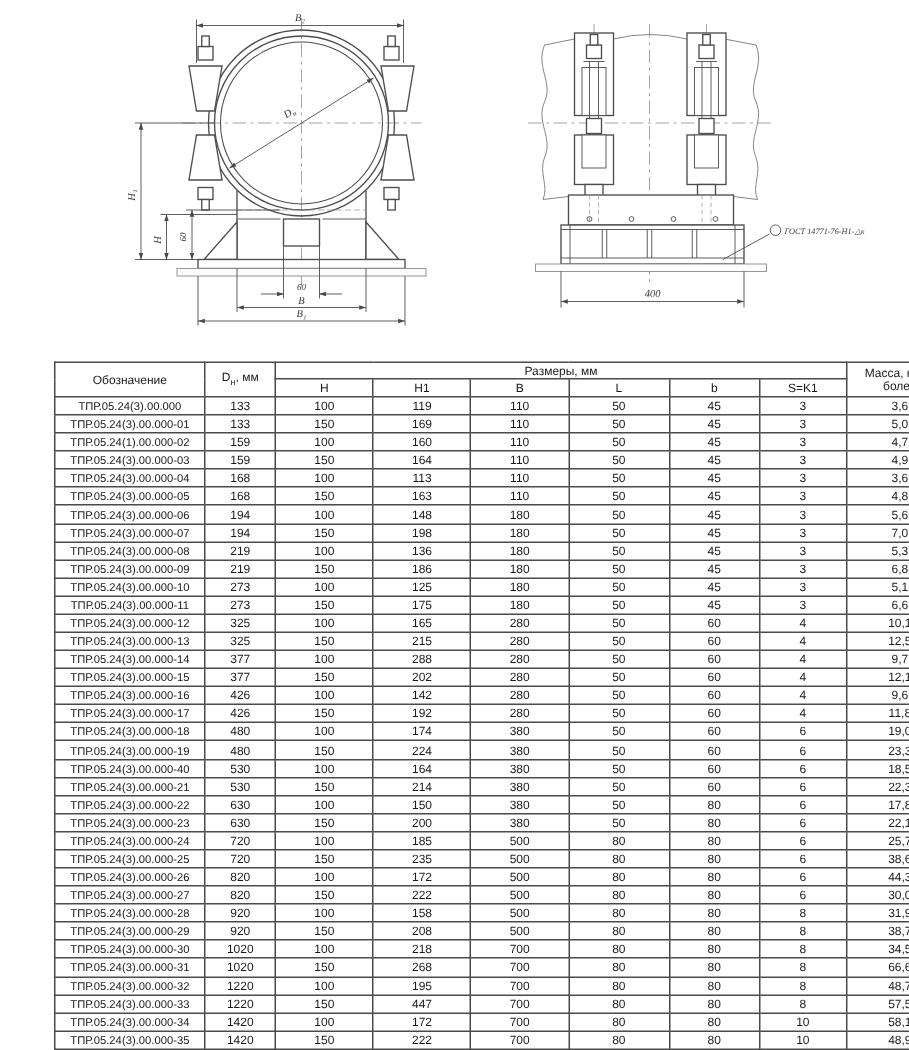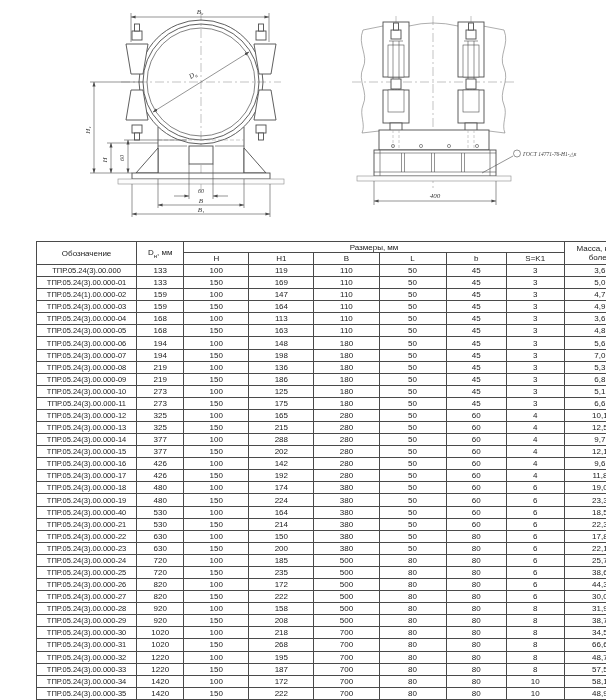--- a/index.html
+++ b/index.html
@@ -260,21 +260,21 @@
           <td>110</td>
           <td>50</td>
           <td>45</td>
           <td>3</td>
           <td>5,0</td>
         </tr>
         <tr>
           <td class="des">ТПР.05.24(1).00.000-02</td>
           <td>159</td>
           <td>100</td>
-          <td>147</td>
+          <td>160</td>
           <td>110</td>
           <td>50</td>
           <td>45</td>
           <td>3</td>
           <td>4,7</td>
         </tr>
         <tr>
           <td class="des">ТПР.05.24(3).00.000-03</td>
           <td>159</td>
           <td>150</td>
@@ -601,21 +601,21 @@
           <td>700</td>
           <td>80</td>
           <td>80</td>
           <td>8</td>
           <td>48,7</td>
         </tr>
         <tr>
           <td class="des">ТПР.05.24(3).00.000-33</td>
           <td>1220</td>
           <td>150</td>
-          <td>187</td>
+          <td>447</td>
           <td>700</td>
           <td>80</td>
           <td>80</td>
           <td>8</td>
           <td>57,5</td>
         </tr>
         <tr>
           <td class="des">ТПР.05.24(3).00.000-34</td>
           <td>1420</td>
           <td>100</td>

